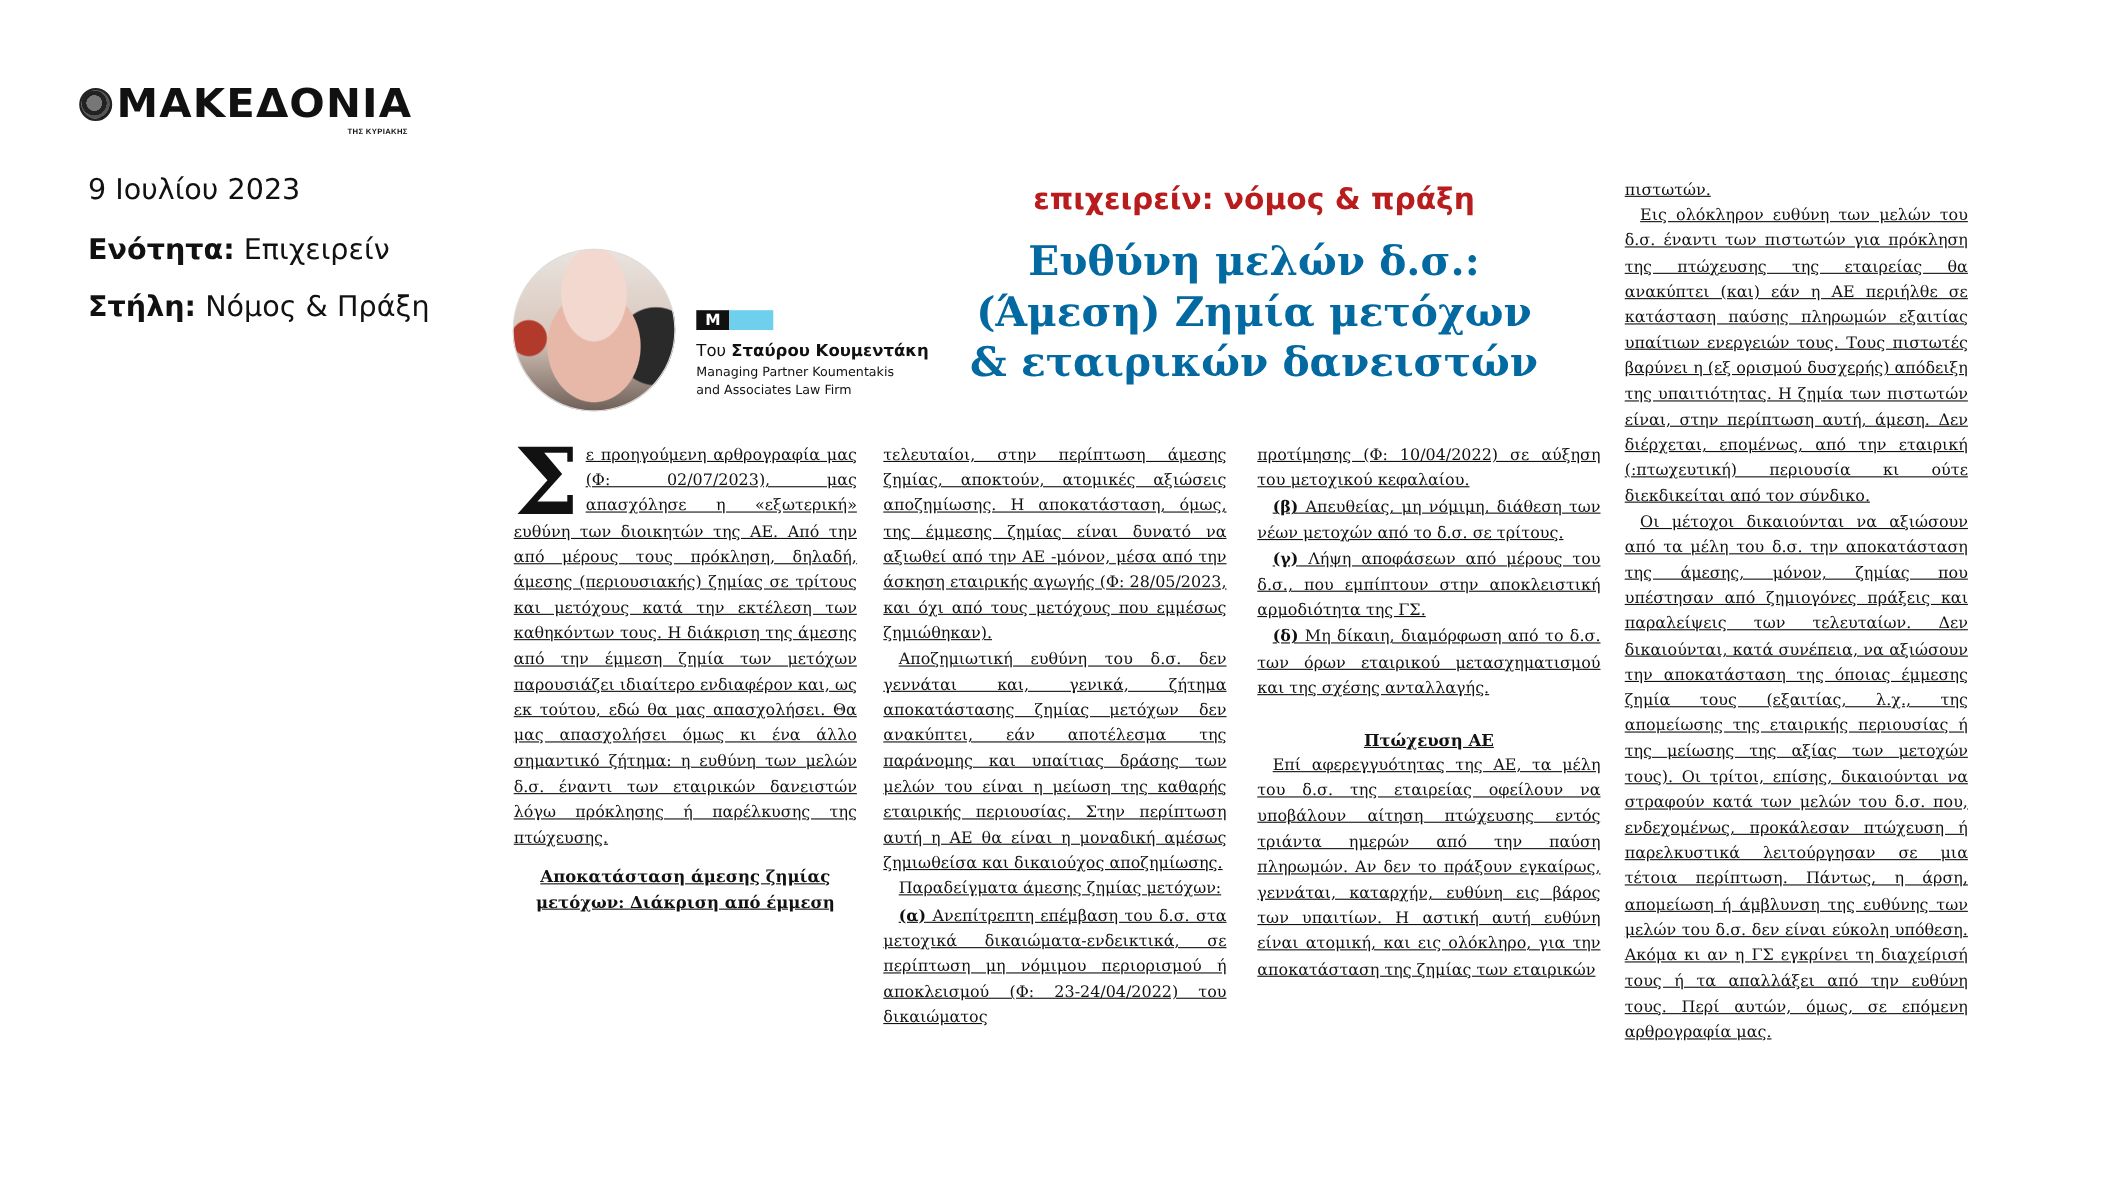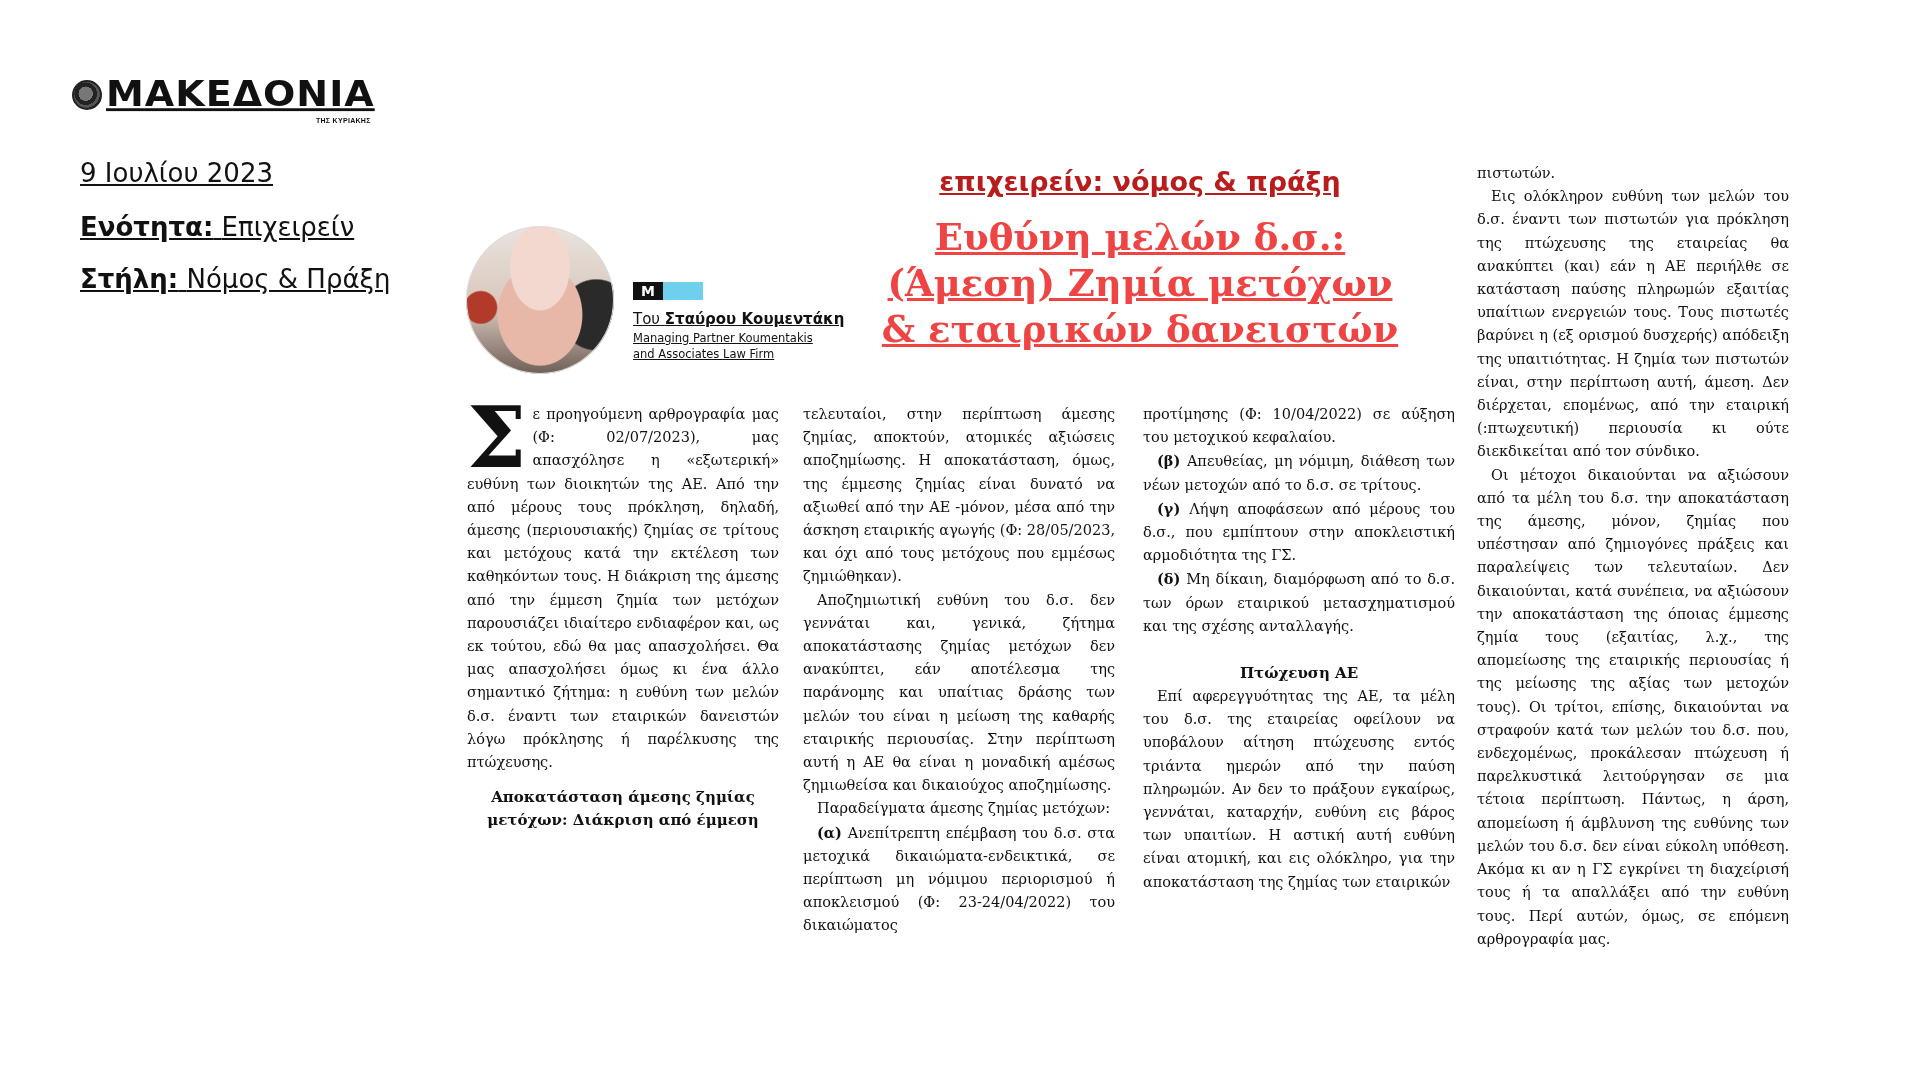--- a/index.html
+++ b/index.html
@@ -1,20 +1,20 @@
 <!DOCTYPE html>
 <html><head>
 <meta charset="utf-8">
 <style>
   html, body { margin: 0; padding: 0; }
   body {
     width: 1920px; height: 1080px; background: #ffffff; position: relative; overflow: hidden;
     color: #111111; font-family: "Liberation Sans", sans-serif;
   }
-  .abs { position: absolute; text-decoration: underline; }
+  .abs { position: absolute; }
 
   
   #logo { left: 72px; top: 74px; display: flex; align-items: flex-end; }
   #logo .coin {
     width: 30px; height: 30px; border-radius: 50%; background: radial-gradient(circle at 45% 45%, #777 0 35%, #222 36% 55%, #555 56% 70%, #111 71%);
     border: 2px solid #222; box-sizing: border-box; margin-right: 4px; margin-bottom: 4px;
   }
   #logo .wordmark { position: relative; }
   #logo .word {
     font-family: "DejaVu Sans", sans-serif; font-weight: bold; font-size: 38px; letter-spacing: 1px; color: #111;
@@ -29,21 +29,21 @@
   #meta-column { top: 264px; }
   .meta-line b { font-weight: bold; }
 
   
   #kicker {
     left: 925px; top: 166px; width: 430px; text-align: center;
     font-family: "DejaVu Sans", sans-serif; font-weight: bold; font-size: 27px; color: #b91c1c;
   }
   #headline {
     left: 880px; top: 214px; width: 520px; text-align: center;
-    font-family: "DejaVu Serif", serif; font-weight: bold; font-size: 37px; line-height: 46px; color: #ef4444;
+    font-family: "DejaVu Serif", serif; font-weight: bold; font-size: 37px; line-height: 46px; color: #0369a1;
   }
 
   #author-photo {
     left: 466px; top: 226px; width: 148px; height: 148px; border-radius: 50%;
     background:
       radial-gradient(ellipse at 50% 28%, #f2d8cf 0 28%, transparent 29%),
       radial-gradient(ellipse at 50% 60%, #e7b8a7 0 40%, transparent 41%),
       radial-gradient(circle at 88% 60%, #2a2a2a 0 22%, transparent 23%),
       radial-gradient(circle at 10% 55%, #b13a2a 0 10%, transparent 11%),
       linear-gradient(180deg, #e9e4df 0%, #d8c6bb 55%, #6e5f57 100%);
@@ -55,21 +55,21 @@
     display: flex; align-items: center; justify-content: center;
   }
   #author-badge .bar { background: #6fd0ee; width: 40px; height: 18px; }
   #author-line { left: 633px; top: 310px; font-family: "DejaVu Sans", sans-serif; font-size: 15px; color: #111; }
   #author-line b { font-family: "DejaVu Sans", sans-serif; font-weight: bold; }
   #author-role { left: 633px; top: 330px; font-family: "DejaVu Sans", sans-serif; font-size: 11.5px; line-height: 16px; color: #111; width: 240px; }
 
   .col {
     position: absolute; width: 312px;
     font-family: "DejaVu Serif", serif; font-size: 14.5px; line-height: 23.2px; color: #111;
-    text-align: justify; hyphens: manual;
+    text-align: justify; hyphens: manual; text-decoration: underline;
   }
   .col p { margin: 0; text-indent: 14px; }
   .col p.noindent { text-indent: 0; }
   .col h3 {
     margin: 12px 0 0 0; font-family: "DejaVu Serif", serif; font-weight: bold; font-size: 15px; line-height: 23px; text-align: center;
   }
   .col .label { font-weight: bold; }
   #col1 { left: 467px; top: 403px; }
   #col2 { left: 803px; top: 403px; }
   #col3 { left: 1143px; top: 403px; }

